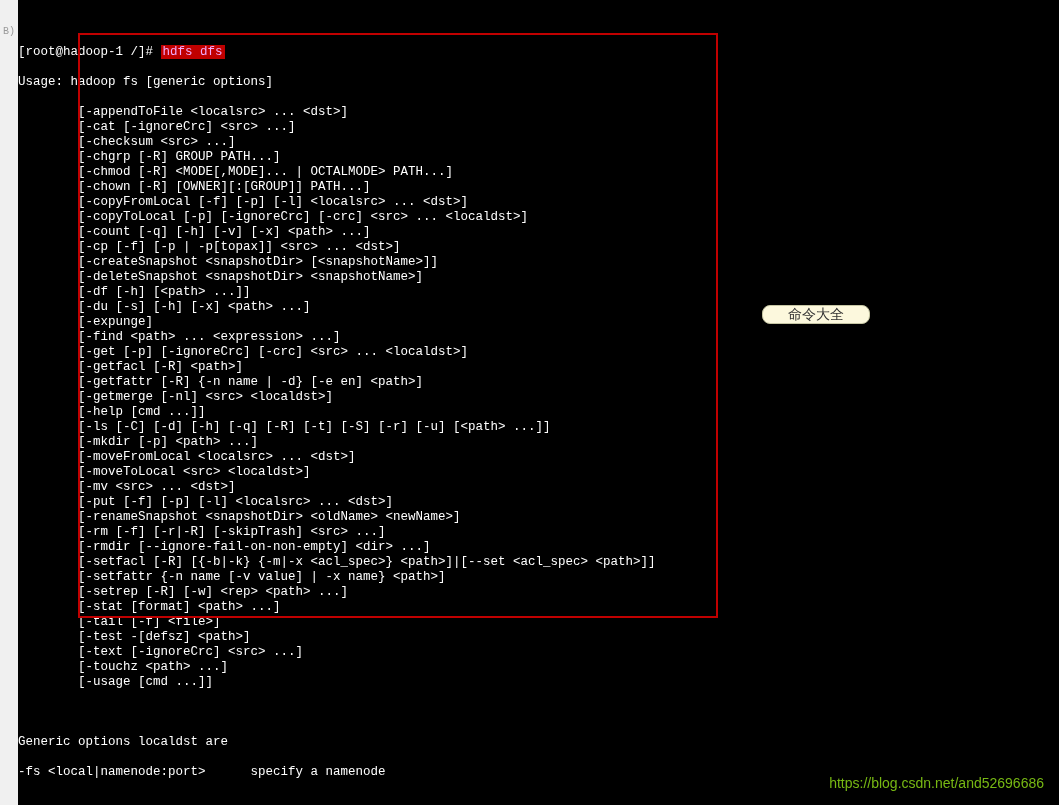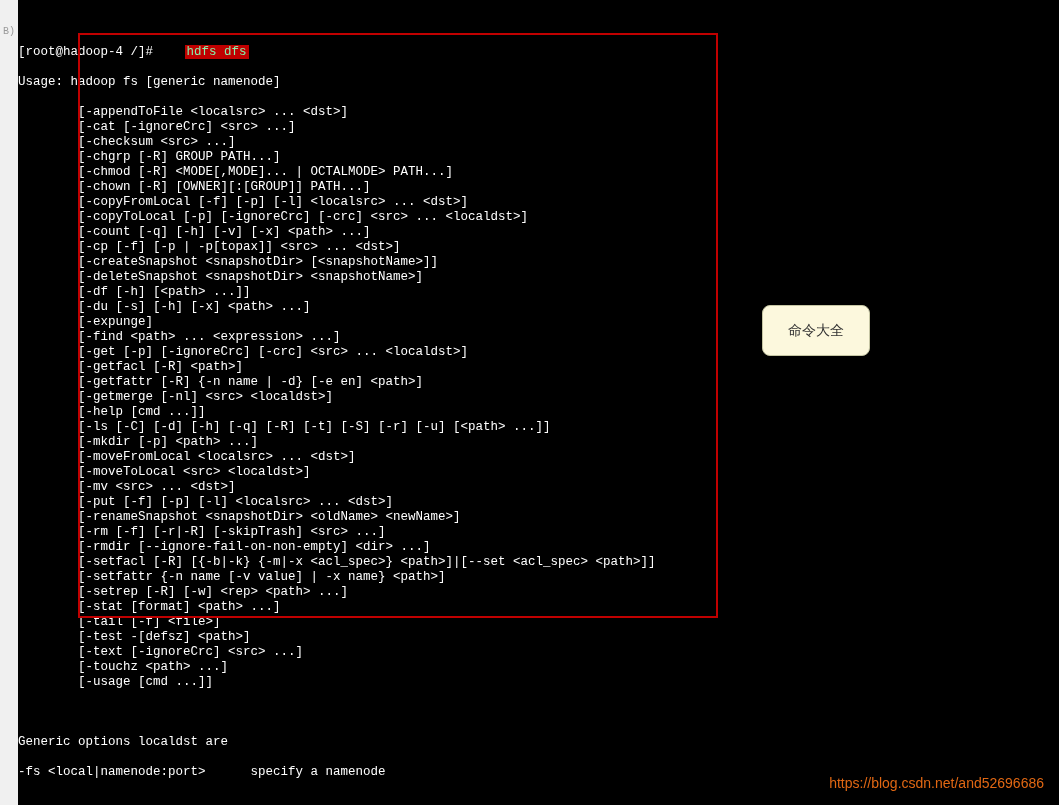--- a/index.html
+++ b/index.html
@@ -33,68 +33,67 @@
       color: #999;
       padding-top: 26px;
       font-size: 10px;
       text-align: center;
     }
     .content {
       margin-left: 18px;
     }
     .red-highlight {
       background: #c00000;
-      color: #86efac;
+      color: #f0abfc;
       padding: 0 2px;
-      margin-left: 24px;
     }
     .red-box {
       border: 2px solid #c00000;
       position: absolute;
       left: 78px;
       top: 33px;
       width: 640px;
       height: 585px;
       pointer-events: none;
     }
     .callout-box {
       position: absolute;
       left: 762px;
       top: 305px;
       background: #fcf8dd;
       color: #333;
-      padding: 16px 25px;
+      padding: 0 25px;
       border-radius: 8px;
       border: 1px solid #c5c5a3;
       box-shadow: 0 2px 4px rgba(0,0,0,0.3);
       font-family: "Microsoft YaHei", sans-serif;
       font-size: 14px;
     }
     .watermark {
       position: absolute;
       right: 15px;
       bottom: 13px;
-      color: #f97316;
+      color: #84cc16;
       font-family: Arial, sans-serif;
       font-size: 14px;
       opacity: 0.9;
     }
     .line {
       white-space: pre;
     }
   </style>
 </head>
 <body>
 
 <div class="left-margin"><span>B)</span></div>
 
 <div class="terminal">
   <div class="content">
-<div class="line"><span>[root@hadoop-4 /]#</span> <span class="red-highlight">hdfs dfs</span></div>
-<div class="line">Usage: hadoop fs [generic namenode]</div>
+<div class="line"><span>[root@hadoop-1 /]#</span> <span class="red-highlight">hdfs dfs</span></div>
+<div class="line">Usage: hadoop fs [generic options]</div>
 <div id="commands-container"><div class="line">        [-appendToFile &lt;localsrc&gt; ... &lt;dst&gt;]</div><div class="line">        [-cat [-ignoreCrc] &lt;src&gt; ...]</div><div class="line">        [-checksum &lt;src&gt; ...]</div><div class="line">        [-chgrp [-R] GROUP PATH...]</div><div class="line">        [-chmod [-R] &lt;MODE[,MODE]... | OCTALMODE&gt; PATH...]</div><div class="line">        [-chown [-R] [OWNER][:[GROUP]] PATH...]</div><div class="line">        [-copyFromLocal [-f] [-p] [-l] &lt;localsrc&gt; ... &lt;dst&gt;]</div><div class="line">        [-copyToLocal [-p] [-ignoreCrc] [-crc] &lt;src&gt; ... &lt;localdst&gt;]</div><div class="line">        [-count [-q] [-h] [-v] [-x] &lt;path&gt; ...]</div><div class="line">        [-cp [-f] [-p | -p[topax]] &lt;src&gt; ... &lt;dst&gt;]</div><div class="line">        [-createSnapshot &lt;snapshotDir&gt; [&lt;snapshotName&gt;]]</div><div class="line">        [-deleteSnapshot &lt;snapshotDir&gt; &lt;snapshotName&gt;]</div><div class="line">        [-df [-h] [&lt;path&gt; ...]]</div><div class="line">        [-du [-s] [-h] [-x] &lt;path&gt; ...]</div><div class="line">        [-expunge]</div><div class="line">        [-find &lt;path&gt; ... &lt;expression&gt; ...]</div><div class="line">        [-get [-p] [-ignoreCrc] [-crc] &lt;src&gt; ... &lt;localdst&gt;]</div><div class="line">        [-getfacl [-R] &lt;path&gt;]</div><div class="line">        [-getfattr [-R] {-n name | -d} [-e en] &lt;path&gt;]</div><div class="line">        [-getmerge [-nl] &lt;src&gt; &lt;localdst&gt;]</div><div class="line">        [-help [cmd ...]]</div><div class="line">        [-ls [-C] [-d] [-h] [-q] [-R] [-t] [-S] [-r] [-u] [&lt;path&gt; ...]]</div><div class="line">        [-mkdir [-p] &lt;path&gt; ...]</div><div class="line">        [-moveFromLocal &lt;localsrc&gt; ... &lt;dst&gt;]</div><div class="line">        [-moveToLocal &lt;src&gt; &lt;localdst&gt;]</div><div class="line">        [-mv &lt;src&gt; ... &lt;dst&gt;]</div><div class="line">        [-put [-f] [-p] [-l] &lt;localsrc&gt; ... &lt;dst&gt;]</div><div class="line">        [-renameSnapshot &lt;snapshotDir&gt; &lt;oldName&gt; &lt;newName&gt;]</div><div class="line">        [-rm [-f] [-r|-R] [-skipTrash] &lt;src&gt; ...]</div><div class="line">        [-rmdir [--ignore-fail-on-non-empty] &lt;dir&gt; ...]</div><div class="line">        [-setfacl [-R] [{-b|-k} {-m|-x &lt;acl_spec&gt;} &lt;path&gt;]|[--set &lt;acl_spec&gt; &lt;path&gt;]]</div><div class="line">        [-setfattr {-n name [-v value] | -x name} &lt;path&gt;]</div><div class="line">        [-setrep [-R] [-w] &lt;rep&gt; &lt;path&gt; ...]</div><div class="line">        [-stat [format] &lt;path&gt; ...]</div><div class="line">        [-tail [-f] &lt;file&gt;]</div><div class="line">        [-test -[defsz] &lt;path&gt;]</div><div class="line">        [-text [-ignoreCrc] &lt;src&gt; ...]</div><div class="line">        [-touchz &lt;path&gt; ...]</div><div class="line">        [-usage [cmd ...]]</div></div>
 <div class="line"> </div>
 <div class="line">Generic options localdst are</div>
 <div id="generic-container"><div class="line">-fs &lt;local|namenode:port&gt;      specify a namenode</div></div>
 
 
 
   </div>
 </div>
 

